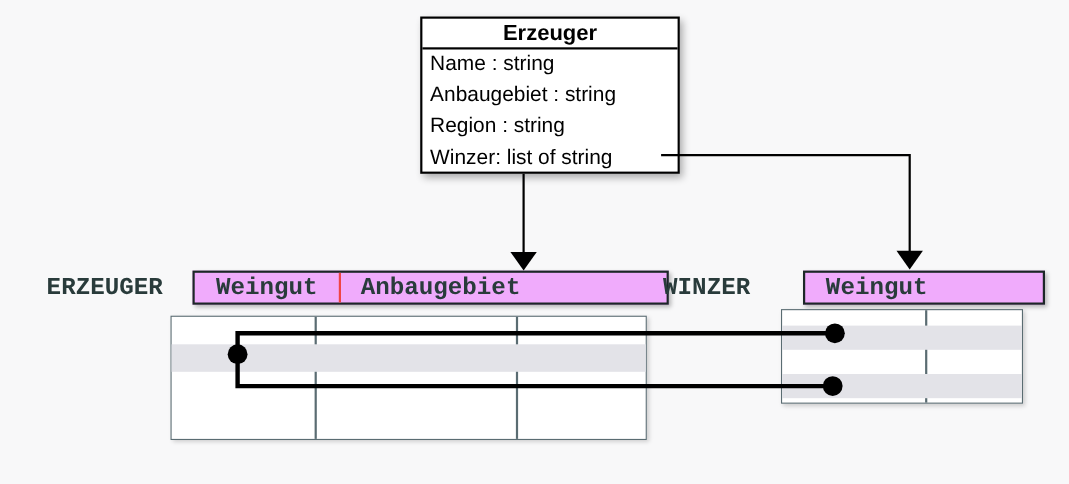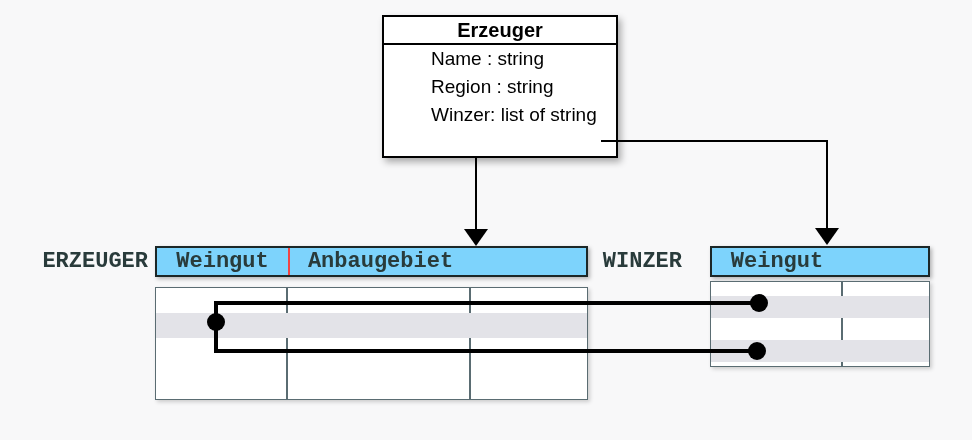--- a/index.html
+++ b/index.html
@@ -11,38 +11,39 @@
   .uml-box {
     position:absolute; left:382px; top:15px; width:236px; height:143px;
     background:#ffffff; border:2px solid #000; box-sizing:border-box;
     box-shadow:3px 4px 7px rgba(0,0,0,0.32);
   }
   .uml-title {
     height:26px; border-bottom:2px solid #000;
     display:flex; align-items:center; justify-content:center;
     font-size:20px; font-weight:bold; color:#000;
   }
-  .uml-attrs { padding:0 7px;margin-left:40px; }
+  .uml-attrs { padding:0 7px; }
   .uml-attr { font-size:19px; line-height:28.2px; color:#000; white-space:nowrap; }
 
   
   .tbl-label {
     position:absolute; top:246px; height:31px;
     display:flex; align-items:center; justify-content:flex-end;
     font-family:"Liberation Mono", monospace; font-weight:bold;
     font-size:22px; color:#293b3b; white-space:nowrap;
   }
   .lbl-erzeuger { left:30px; width:118px; }
   .lbl-winzer  { left:580px; width:102px; }
 
   
   .hdr {
-    position:absolute; top:246px; height:31px; background:#7dd3fc;
+    position:absolute; top:246px; height:31px; background:#f0abfc;
     border:2px solid #1c2727; box-sizing:border-box; display:flex;
     box-shadow:2px 2px 4px rgba(0,0,0,0.28);
+    margin-left:20px;
   }
   .hdr-erzeuger { left:155px; width:433px; }
   .hdr-winzer   { left:710px; width:220px; }
   .hcell {
     display:flex; align-items:center; justify-content:center;
     font-family:"Liberation Mono", monospace; font-weight:bold;
     font-size:22px; color:#293b3b; box-sizing:border-box; overflow:hidden;
   }
   .hcell.sep { border-left:2px solid #ef4444; }
 
@@ -61,20 +62,21 @@
 </style>
 </head>
 <body>
 
 <div class="stage">
 
   <div class="uml-box">
     <div class="uml-title">Erzeuger</div>
     <div class="uml-attrs">
       <div class="uml-attr">Name : string</div>
+      <div class="uml-attr">Anbaugebiet : string</div>
       <div class="uml-attr">Region : string</div>
       <div class="uml-attr">Winzer: list of string</div>
     </div>
   </div>
 
   <div class="tbl-label lbl-erzeuger">ERZEUGER</div>
   <div class="hdr hdr-erzeuger">
     <div class="hcell" style="width:131px">Weingut</div>
     <div class="hcell sep" style="width:183px">Anbaugebiet</div>
   </div>

